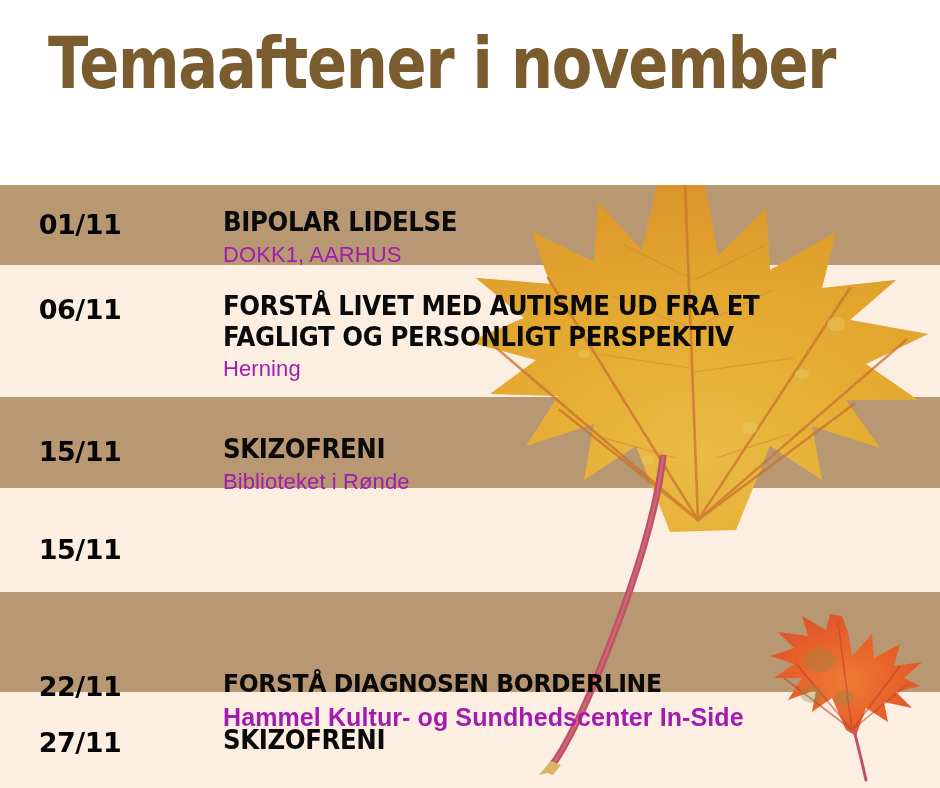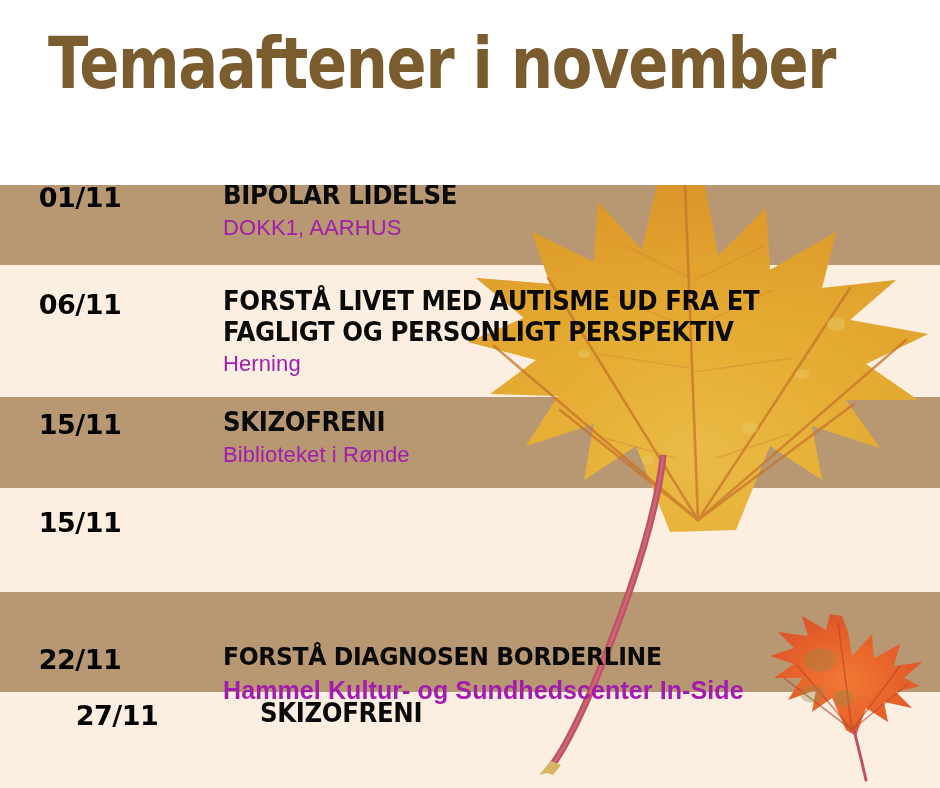--- a/index.html
+++ b/index.html
@@ -105,20 +105,21 @@
     left: 0; top: 0;
     width: 940px; height: 788px;
     z-index: 3;
   }
   .row {
     position: absolute;
     left: 0;
     width: 746px;
     display: flex;
     align-items: flex-start;
+    margin-top: 27px;
   }
   .row .date {
     width: 160px;
     flex: 0 0 160px;
     text-align: center;
     font-family: "DejaVu Sans", sans-serif;
     font-size: 27px;
     font-weight: 700;
     color: #050505;
     letter-spacing: -0.5px;
@@ -145,25 +146,25 @@
     font-size: 22px;
     font-weight: 400;
     color: #a21caf;
     letter-spacing: 0.1px;
     margin-top: 4px;
     white-space: nowrap;
   }
 
   
   .row.r1 { top: 180px; }
-  .row.r2 { top: 286px; }
+  .row.r2 { top: 264px; }
   .row.r3 { top: 407px; }
   .row.r4 { top: 505px; }
   .row.r5 { top: 642px; }
-  .row.r6 { top: 698px; padding-left: 37px; }
+  .row.r6 { top: 698px; }
 
   .row.r2 .date { padding-top: 3px; }
   .row.r5 .evt-title { font-size: 25px; }
   .row.r5 .evt-venue { font-size: 25px; font-weight: bold; }
 </style>
 </head>
 <body>
 
 <div id="poster">
 

